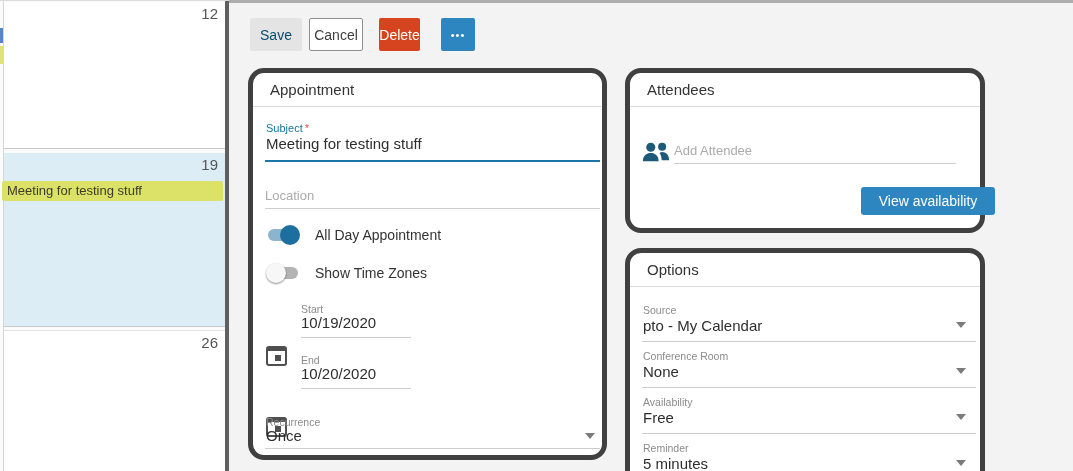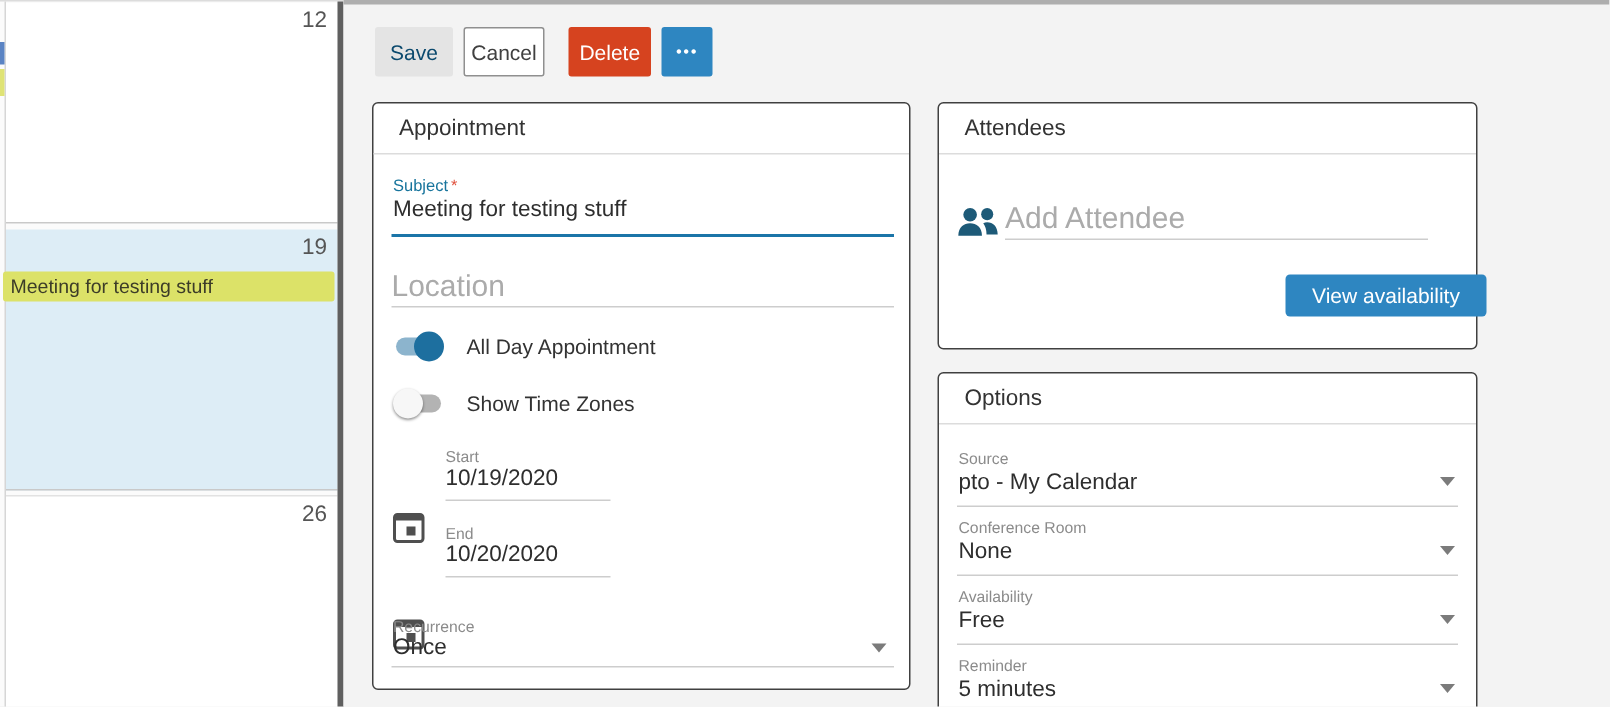--- a/index.html
+++ b/index.html
@@ -21,39 +21,39 @@
   .sliver-yellow { top:45px; height:18px; background:#dfe375; }
 
   
   .panel { position:absolute; left:229px; top:0; width:844px; height:471px; background:#f3f3f3; }
   .panel-top-line { position:absolute; top:0; left:0; width:844px; height:3px; background:#aeaeae; }
 
   
   .btn { position:absolute; top:18px; height:33px; font-size:14px; border-radius:2px; display:flex; align-items:center; justify-content:center; cursor:pointer; border:none; }
   .btn-save { left:21px; width:52px; background:#e4e4e4; color:#0c4a6e; }
   .btn-cancel { left:80px; width:54px; background:#ffffff; color:#404040; border:1px solid #8f8f8f; }
-  .btn-delete { left:150px; width:55px; background:#d6431f; color:#ffffff; }
+  .btn-delete { left:150px; width:41px; background:#d6431f; color:#ffffff; }
   .btn-more { left:212px; width:34px; background:#2e86c1; color:#ffffff; font-size:11px; letter-spacing:1px; }
 
   
-  .card { position:absolute; background:#ffffff; border:1px solid #404040; border-radius:4px; }
+  .card { position:absolute; background:#ffffff; border:5px solid #404040; border-radius:16px; }
   .card-appointment { left:19px; top:68px; width:359px; height:392px; }
   .card-attendees   { left:396px; top:68px; width:360px; height:165px; }
   .card-options     { left:396px; top:248px; width:360px; height:240px; }
   .card-header { height:34px; line-height:33px; padding-left:17px; font-size:15px; color:#333; border-bottom:1px solid #dcdcdc; }
   .abs { position:absolute; }
 
   .fld-label { font-size:10.5px; color:#8b8b8b; }
   .fld-label-blue { font-size:11px; color:#17749c; }
   .req { color:#e0523e; font-size:11px; vertical-align:top; margin-left:2px; }
   .fld-value { font-size:15px; color:#2e2e2e; white-space:nowrap; }
   .u-line { background:#cdcdcd; height:1px; }
   .u-line-blue { background:#1b75a8; height:2px; }
 
-  .ghost-input { border:none; outline:none; background:transparent; font-family:inherit; font-size:20px; color:#2e2e2e; border-bottom:1px solid #cdcdcd; }
+  .ghost-input { border:none; outline:none; background:transparent; font-family:inherit; font-size:13px; color:#2e2e2e; border-bottom:1px solid #cdcdcd; }
   .ghost-input::placeholder { color:#ababab; opacity:1; }
 
   
   .toggle { position:absolute; width:34px; height:20px; cursor:pointer; }
   .toggle .track { position:absolute; top:4px; left:2px; width:30px; height:12px; border-radius:6px; }
   .toggle .knob { position:absolute; top:0; width:20px; height:20px; border-radius:50%; }
   .toggle.on .track { background:#8cb4cd; }
   .toggle.on .knob { right:0; background:#1d6f9f; }
   .toggle.off .track { background:#b3b3b3; }
   .toggle.off .knob { left:0; background:#f7f7f7; box-shadow:0 1px 2px rgba(0,0,0,.45); }

